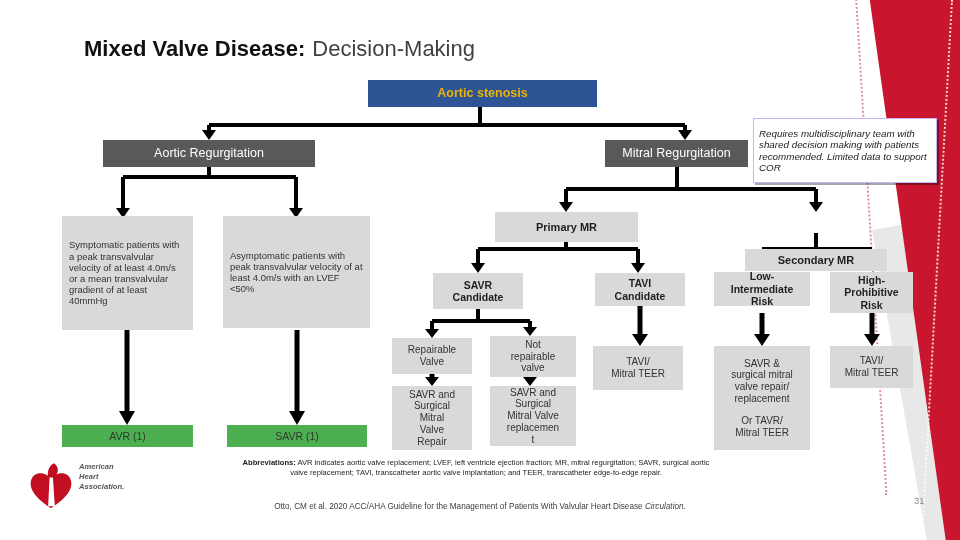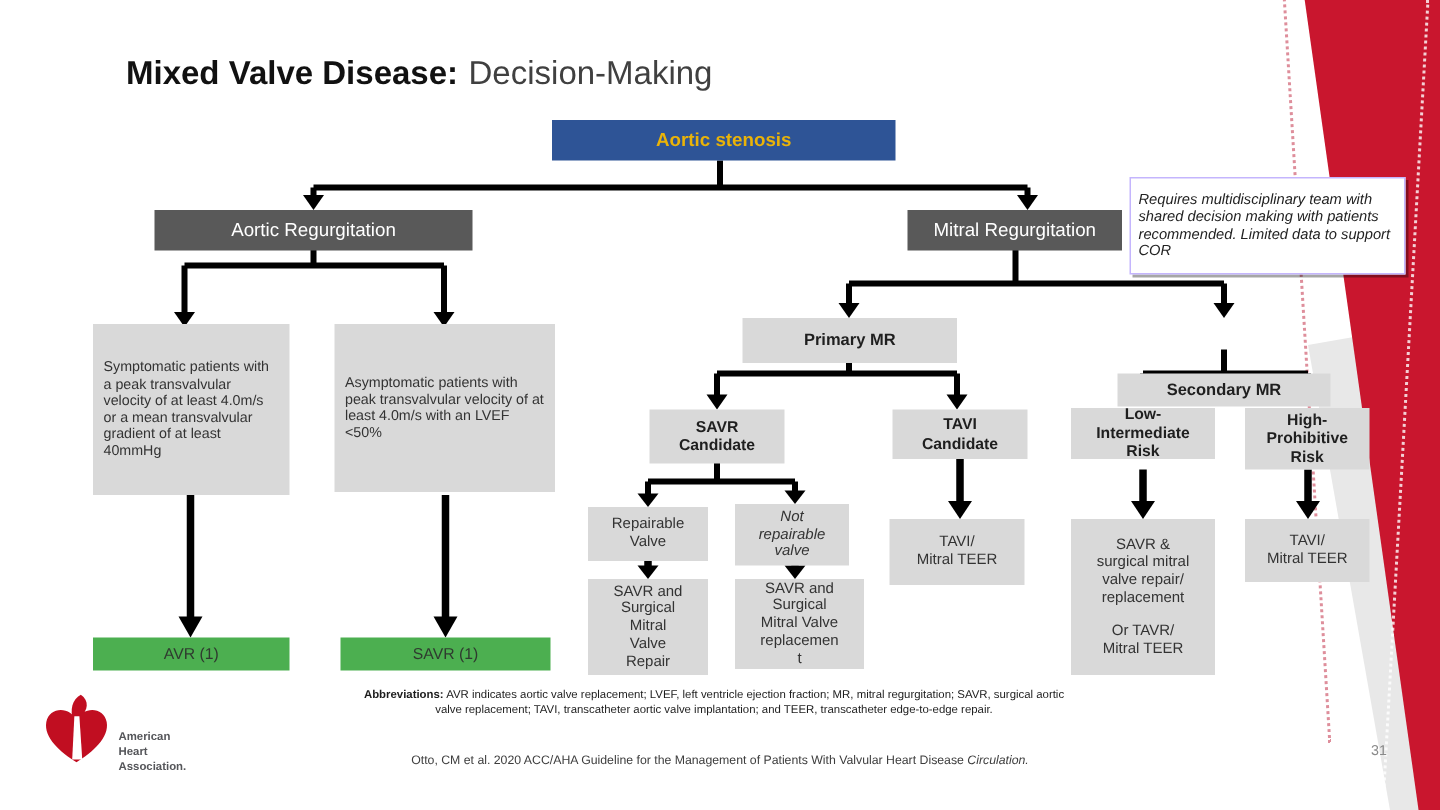--- a/index.html
+++ b/index.html
@@ -35,21 +35,21 @@
         font-style:italic;font-size:9.8px;line-height:1.17;align-items:flex-start;text-align:left;
         padding:2px 5px;overflow:hidden;z-index:6;color:#222;}
   
   .abbr{position:absolute;left:238px;top:458px;width:476px;text-align:center;font-size:7.6px;
         line-height:1.35;color:#1c1c1c;z-index:5;}
   .abbr b{font-weight:bold;}
   .cite{position:absolute;left:120px;top:502px;width:720px;text-align:center;font-size:8.2px;
         color:#3d3d3d;z-index:5;}
   .cite .it{font-style:italic;}
   .pagenum{position:absolute;left:914px;top:495px;font-size:9.5px;color:#8a8a8a;z-index:6;}
-  .logo{position:absolute;left:28px;top:462px;display:flex;align-items:flex-end;gap:5px;z-index:5;}
+  .logo{position:absolute;left:28px;top:462px;display:flex;align-items:flex-start;gap:5px;z-index:5;font-style:italic;}
   .logo-text{font-size:7.6px;font-weight:600;color:#55565a;line-height:1.3;}
 </style>
 </head>
 <body>
 
 <div id="slide">
 
   <div class="deco gray-band"></div>
   <div class="deco red-wedge"></div>
   <div class="deco dot-red"></div>
@@ -138,21 +138,21 @@
     <div class="box hd" style="left:595px;top:273px;width:90px;height:33px;font-size:10.5px;">
         <span>TAVI
 Candidate</span>
       </div>
 
     <div class="box" style="left:392px;top:338px;width:80px;height:36px;">
         <span>Repairable
 Valve</span>
       </div>
 
-    <div class="box" style="left:490px;top:336px;width:76px;height:41px;font-style:italic;">
+    <div class="box" style="left:490px;top:336px;width:86px;height:41px;">
         <span>Not
 repairable
 valve</span>
       </div>
 
     <div class="box" style="left:392px;top:386px;width:80px;height:64px;">
         <span>SAVR and
 Surgical
 Mitral
 Valve

